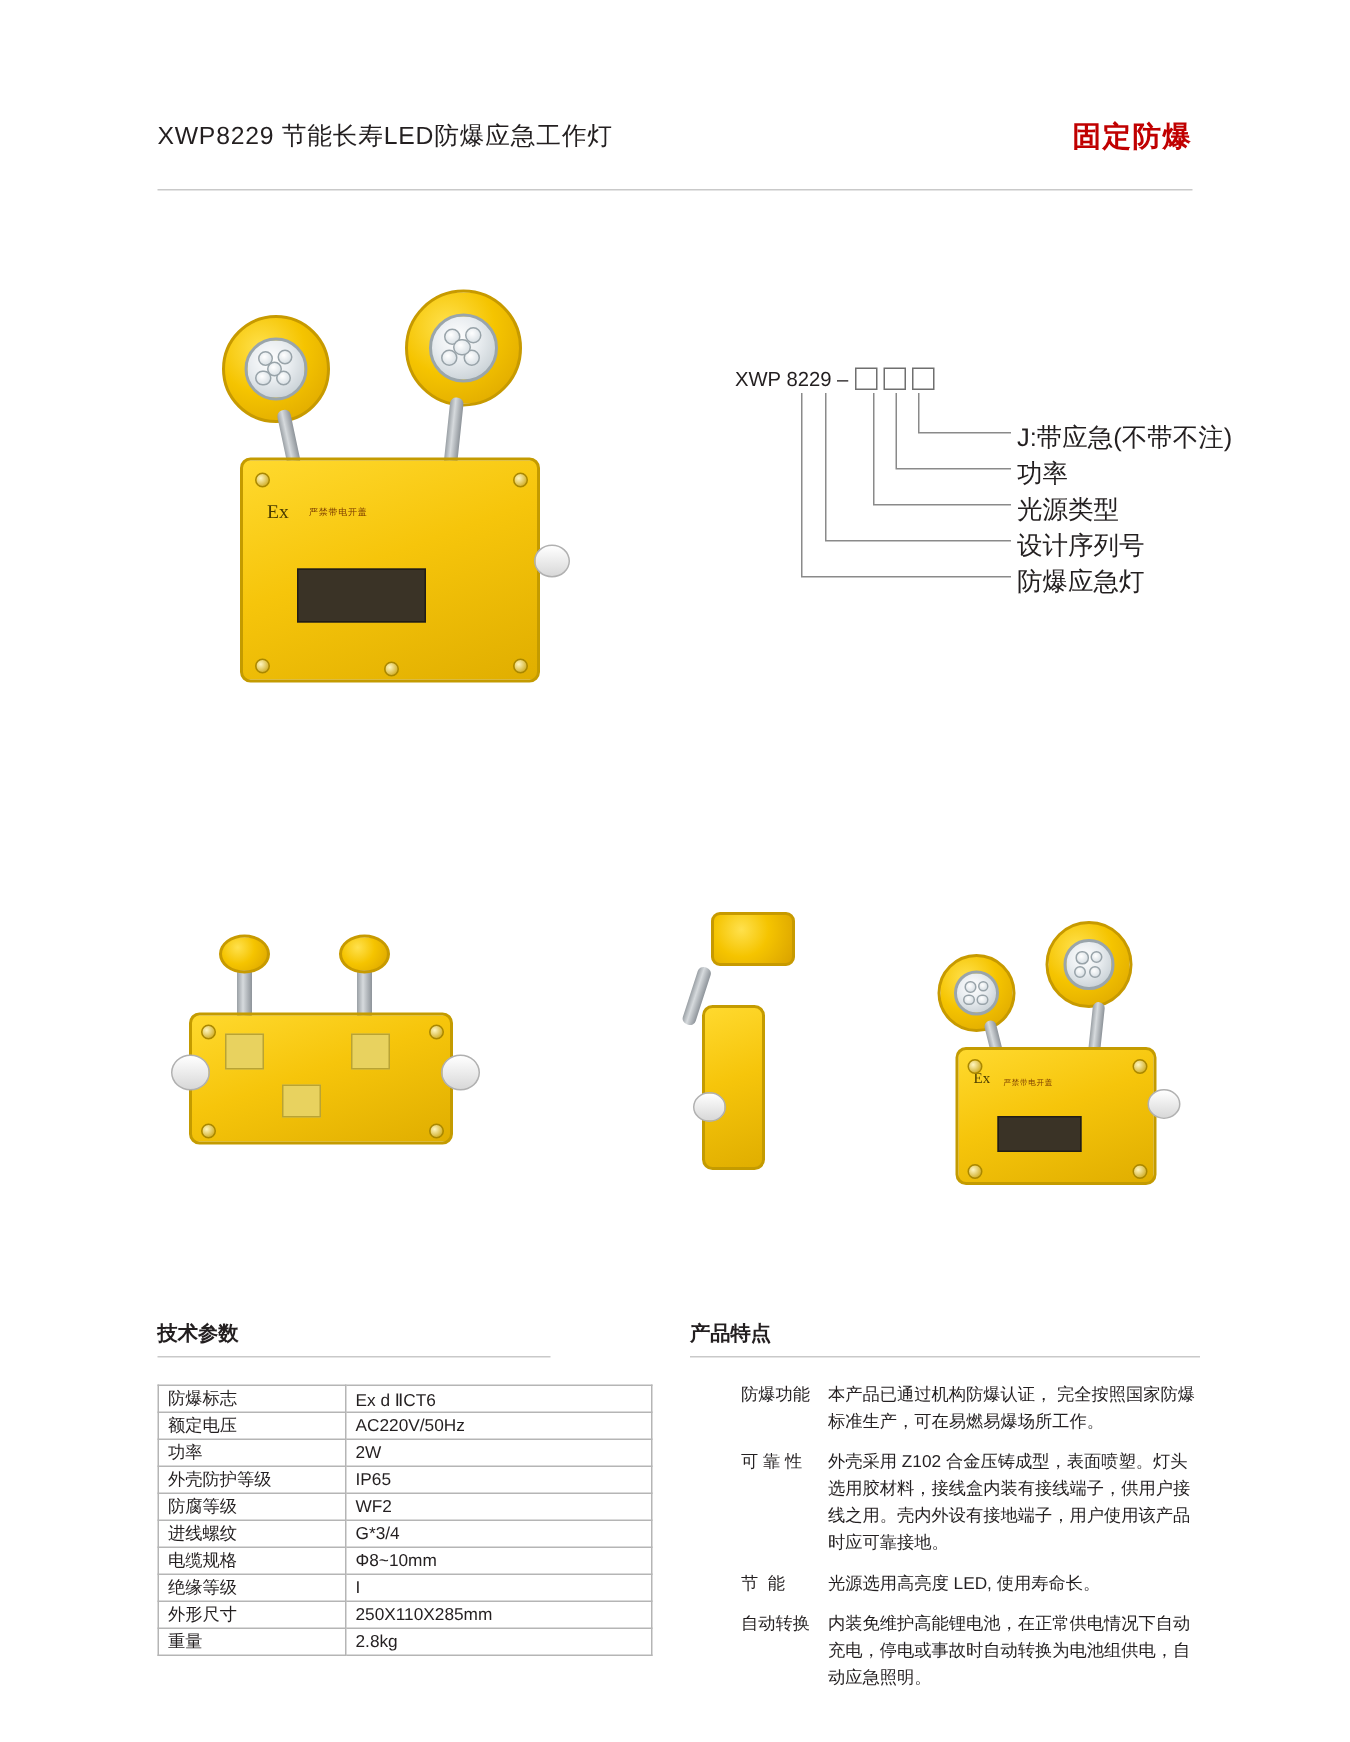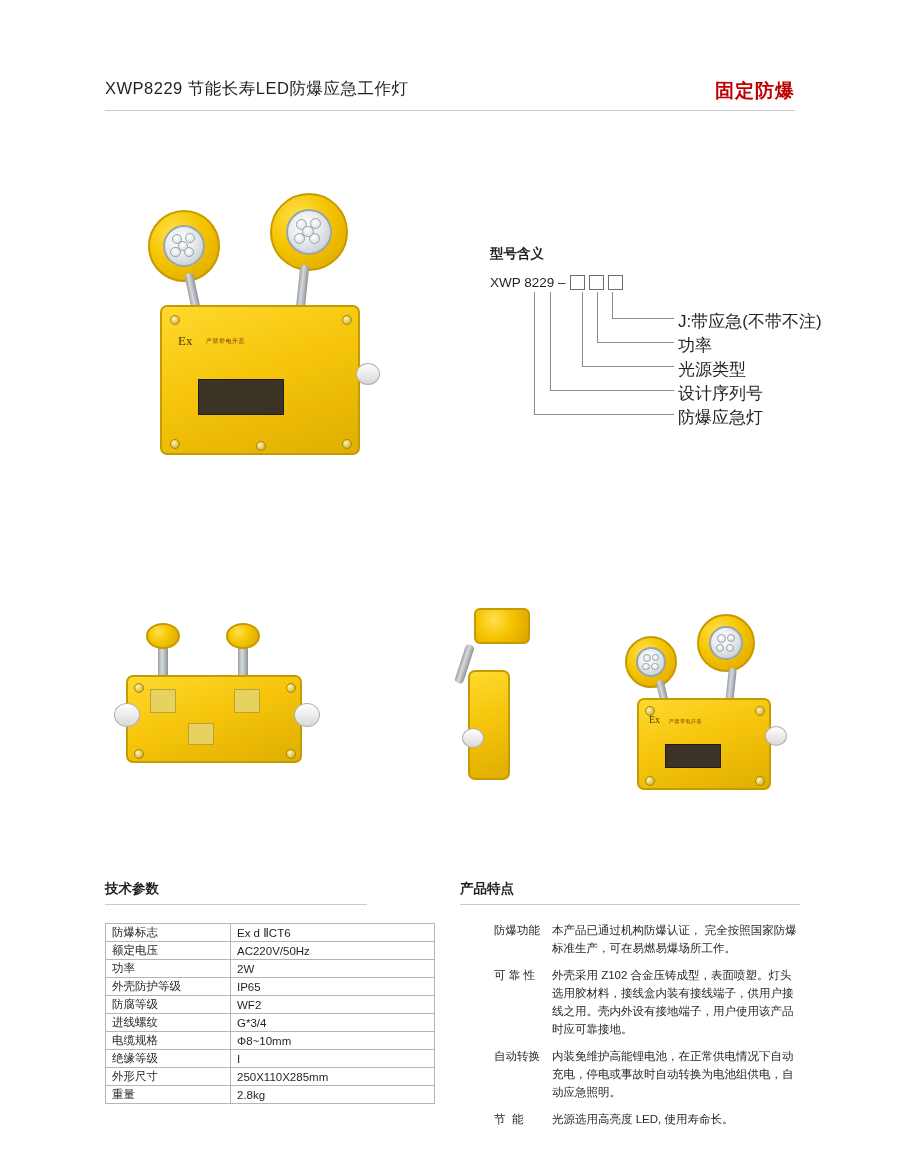--- a/index.html
+++ b/index.html
@@ -6,22 +6,22 @@
   body{
     width:900px;height:1161px;background:#ffffff;
     font-family:"Liberation Sans","DejaVu Sans",sans-serif;
     color:#231f20;position:relative;overflow:hidden;
   }
   .page{position:relative;width:900px;height:1161px;}
 
   
   .header{
     position:absolute;left:105px;top:78px;width:690px;
-    display:flex;align-items:flex-start;justify-content:space-between;
-    border-bottom:1px solid #c9c9c9;padding-bottom:6px;gap:30px;
+    display:flex;align-items:center;justify-content:space-between;
+    border-bottom:1px solid #c9c9c9;padding-bottom:22px;gap:30px;
   }
   .header-title{font-size:16.5px;letter-spacing:.5px;color:#231f20;}
   .header-badge{font-size:19px;font-weight:bold;color:#c00000;letter-spacing:1px;}
 
   
   .hero{position:absolute;left:120px;top:185px;width:280px;height:300px;}
 
   
   .head{position:absolute;border-radius:50%;}
   .head .ring{
@@ -125,21 +125,20 @@
       <div class="bolt" style="left:8px;top:8px;"></div>
       <div class="bolt" style="left:180px;top:8px;"></div>
       <div class="bolt" style="left:8px;top:132px;"></div>
       <div class="bolt" style="left:180px;top:132px;"></div>
       <div class="bolt" style="left:94px;top:134px;"></div>
     </div>
     <div class="gland" style="left:236px;top:178px;width:22px;height:20px;border-radius:50%;"></div>
   </div>
 
   <div class="model-block">
-    <div class="model-title">型号含义</div>
     <div class="model-code">
       <span>XWP 8229 –</span>
       <span class="sq"></span>
       <span class="sq"></span>
       <span class="sq"></span>
     </div>
 
     <div class="legend">
 
       <div class="vline" style="left:122px;top:-8px;height:26px;"></div>
@@ -281,23 +280,23 @@
     <div class="feat-list">
       <div class="feat-item">
         <div class="feat-label">防爆功能</div>
         <div class="feat-text">本产品已通过机构防爆认证， 完全按照国家防爆标准生产，可在易燃易爆场所工作。</div>
       </div>
       <div class="feat-item">
         <div class="feat-label">可 靠 性</div>
         <div class="feat-text">外壳采用 Z102 合金压铸成型，表面喷塑。灯头选用胶材料，接线盒内装有接线端子，供用户接线之用。壳内外设有接地端子，用户使用该产品时应可靠接地。</div>
       </div>
       <div class="feat-item">
+        <div class="feat-label">节  能</div>
+        <div class="feat-text">光源选用高亮度 LED, 使用寿命长。</div>
+      </div>
+      <div class="feat-item">
         <div class="feat-label">自动转换</div>
         <div class="feat-text">内装免维护高能锂电池，在正常供电情况下自动充电，停电或事故时自动转换为电池组供电，自动应急照明。</div>
       </div>
-      <div class="feat-item">
-        <div class="feat-label">节  能</div>
-        <div class="feat-text">光源选用高亮度 LED, 使用寿命长。</div>
-      </div>
     </div>
   </div>
 
 </div>
 
 </body></html>

